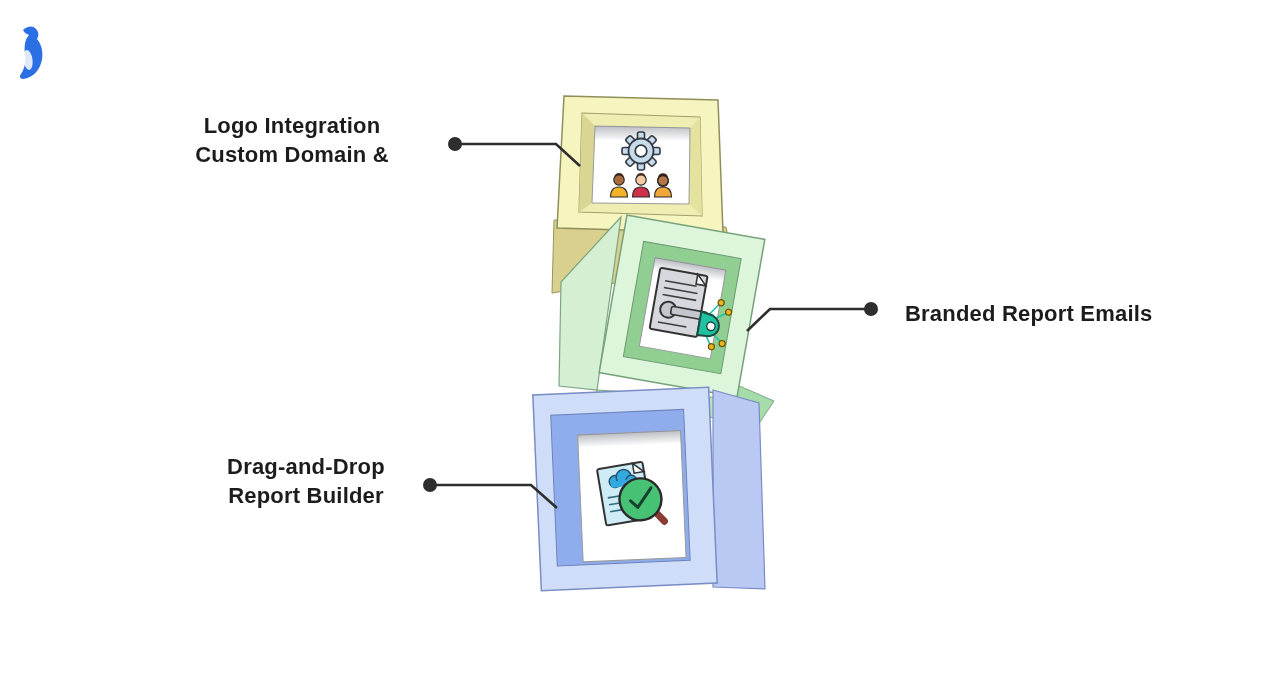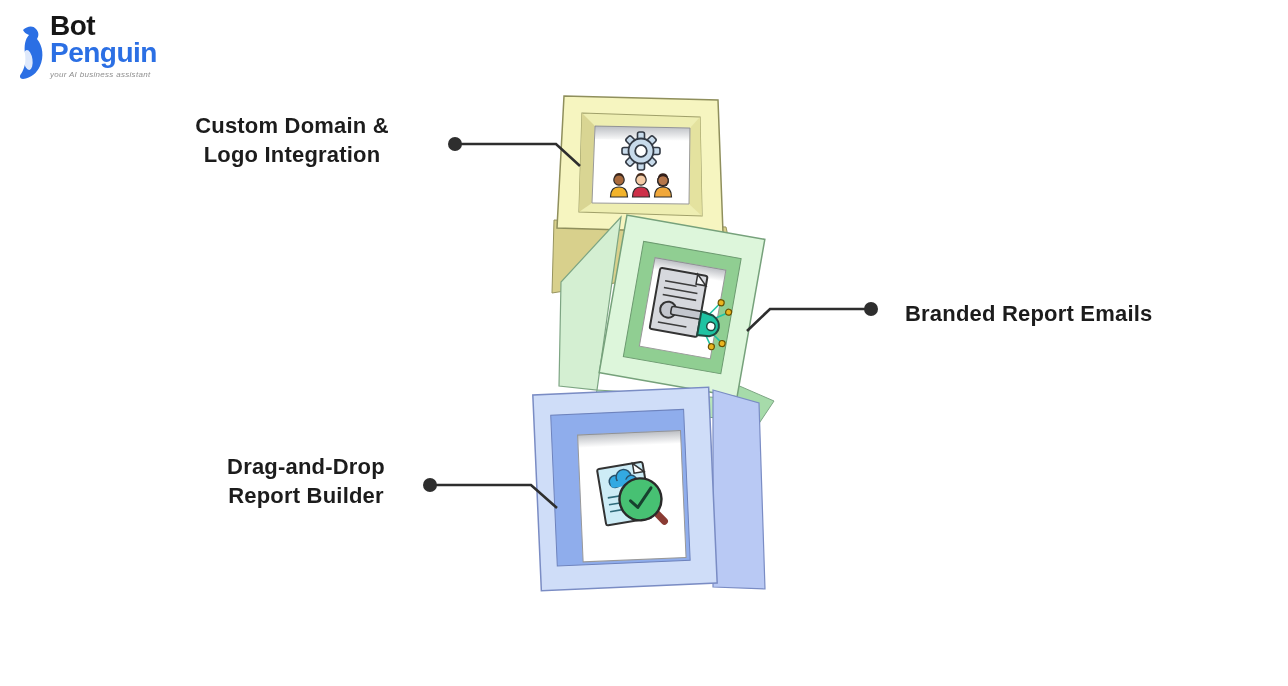--- a/index.html
+++ b/index.html
@@ -26,25 +26,20 @@
 </head>
 <body>
 
 <div class="canvas">
 
   <div class="logo">
     <svg class="logo-mark" viewBox="0 0 28 56">
       <path d="M6 6 C10 2 16 1 19 5 C22 8 22 12 20 15 C26 22 27 33 23 42 C20 49 14 54 6 55 C3 55 2 52 4 50 C8 44 9 37 8 30 C7 22 8 15 12 11 C9 10 7 8 6 6 Z" fill="#2b6fe4"></path>
       <ellipse cx="11" cy="36" rx="4.5" ry="10" fill="#ffffff" opacity="0.85" transform="rotate(-8 11 36)"></ellipse>
     </svg>
-    <div class="logo-text">
-      <span class="brand-top">Bot</span>
-      <span class="brand-bottom">Penguin</span>
-      <span class="tagline">your AI business assistant</span>
-    </div>
   </div>
 
   <svg class="scene" viewBox="0 0 1288 686">
     <defs>
       <linearGradient id="shadeV" x1="0" y1="0" x2="0" y2="1">
         <stop offset="0" stop-color="#787d87" stop-opacity="0.5"></stop>
         <stop offset="1" stop-color="#787d87" stop-opacity="0"></stop>
       </linearGradient>
     </defs>
 
@@ -169,22 +164,22 @@
       <polyline points="430,485 531,485 557,508" stroke="#2e2e2e"></polyline>
     </g>
     <g>
       <circle cx="455" cy="144" r="7" fill="#2e2e2e"></circle>
       <circle cx="871" cy="309" r="7" fill="#2e2e2e"></circle>
       <circle cx="430" cy="485" r="7" fill="#2e2e2e"></circle>
     </g>
   </svg>
 
   <div class="callout callout-1">
+    <span>Logo Integration</span>
     <span>Custom Domain &amp;</span>
-    <span>Logo Integration</span>
   </div>
   <div class="callout callout-3">
     <span>Drag-and-Drop</span>
     <span>Report Builder</span>
   </div>
   <div class="callout callout-2">
     <span>Branded Report Emails</span>
   </div>
 
 </div>

